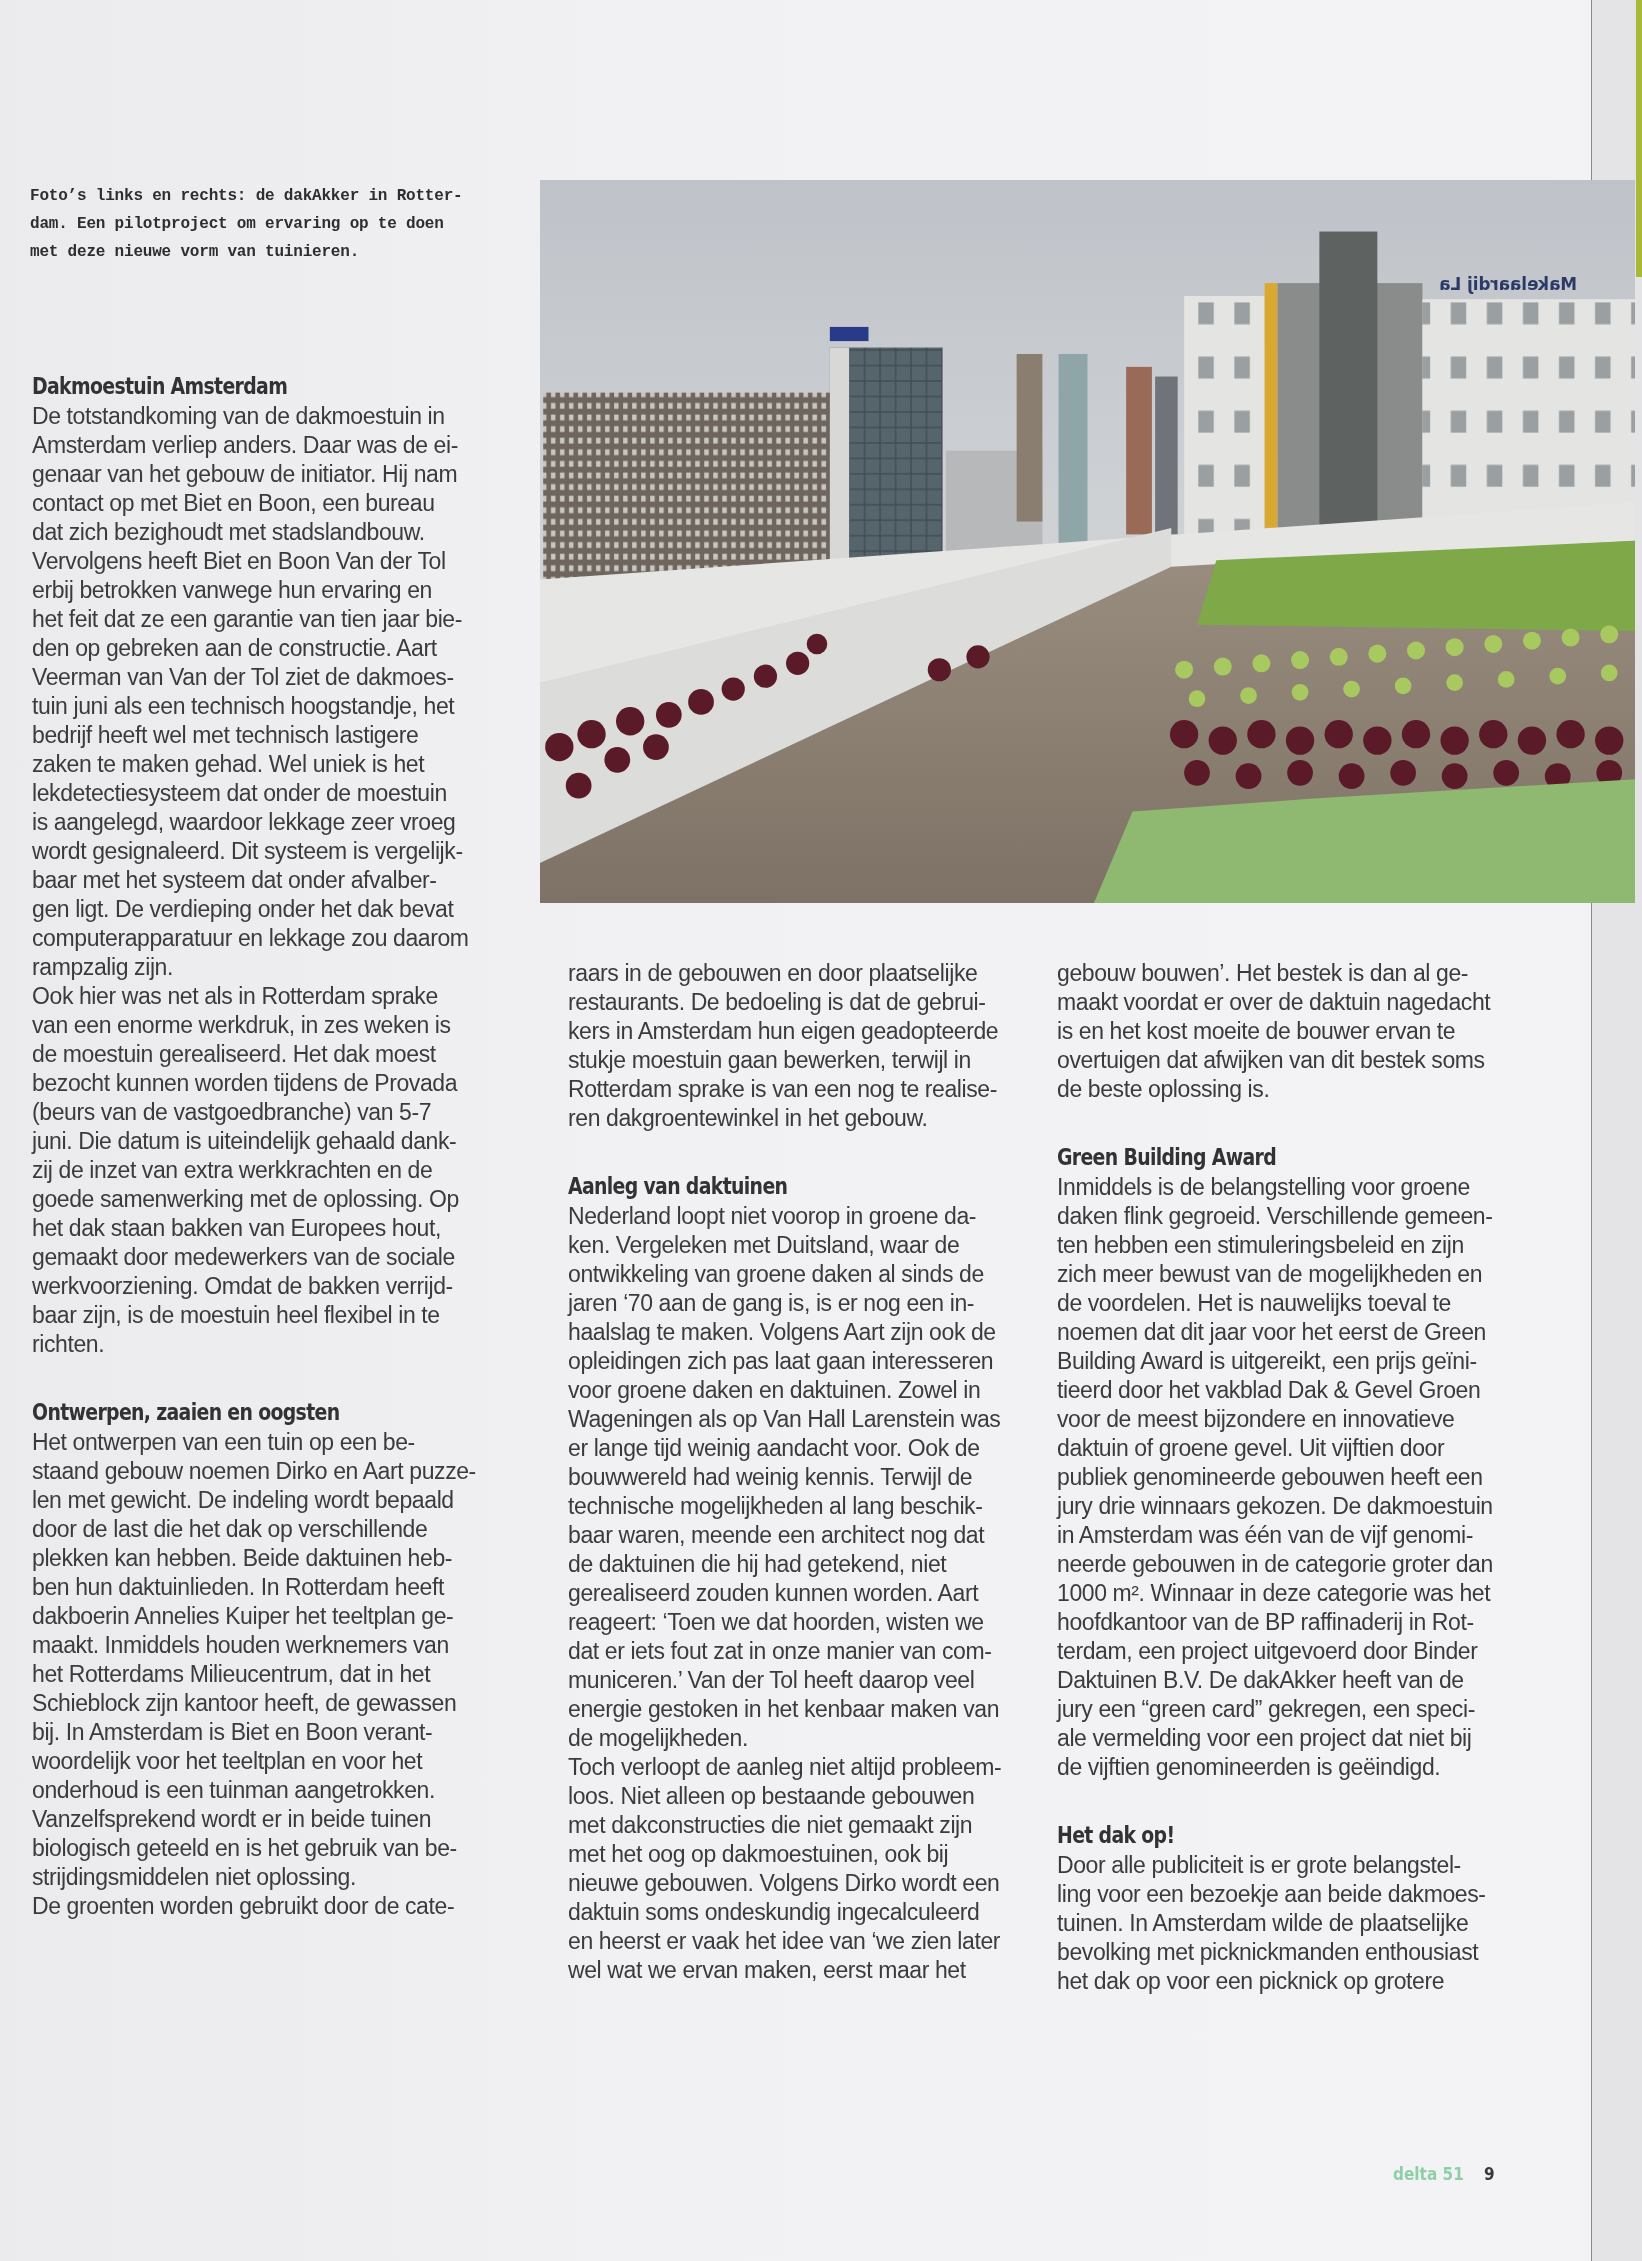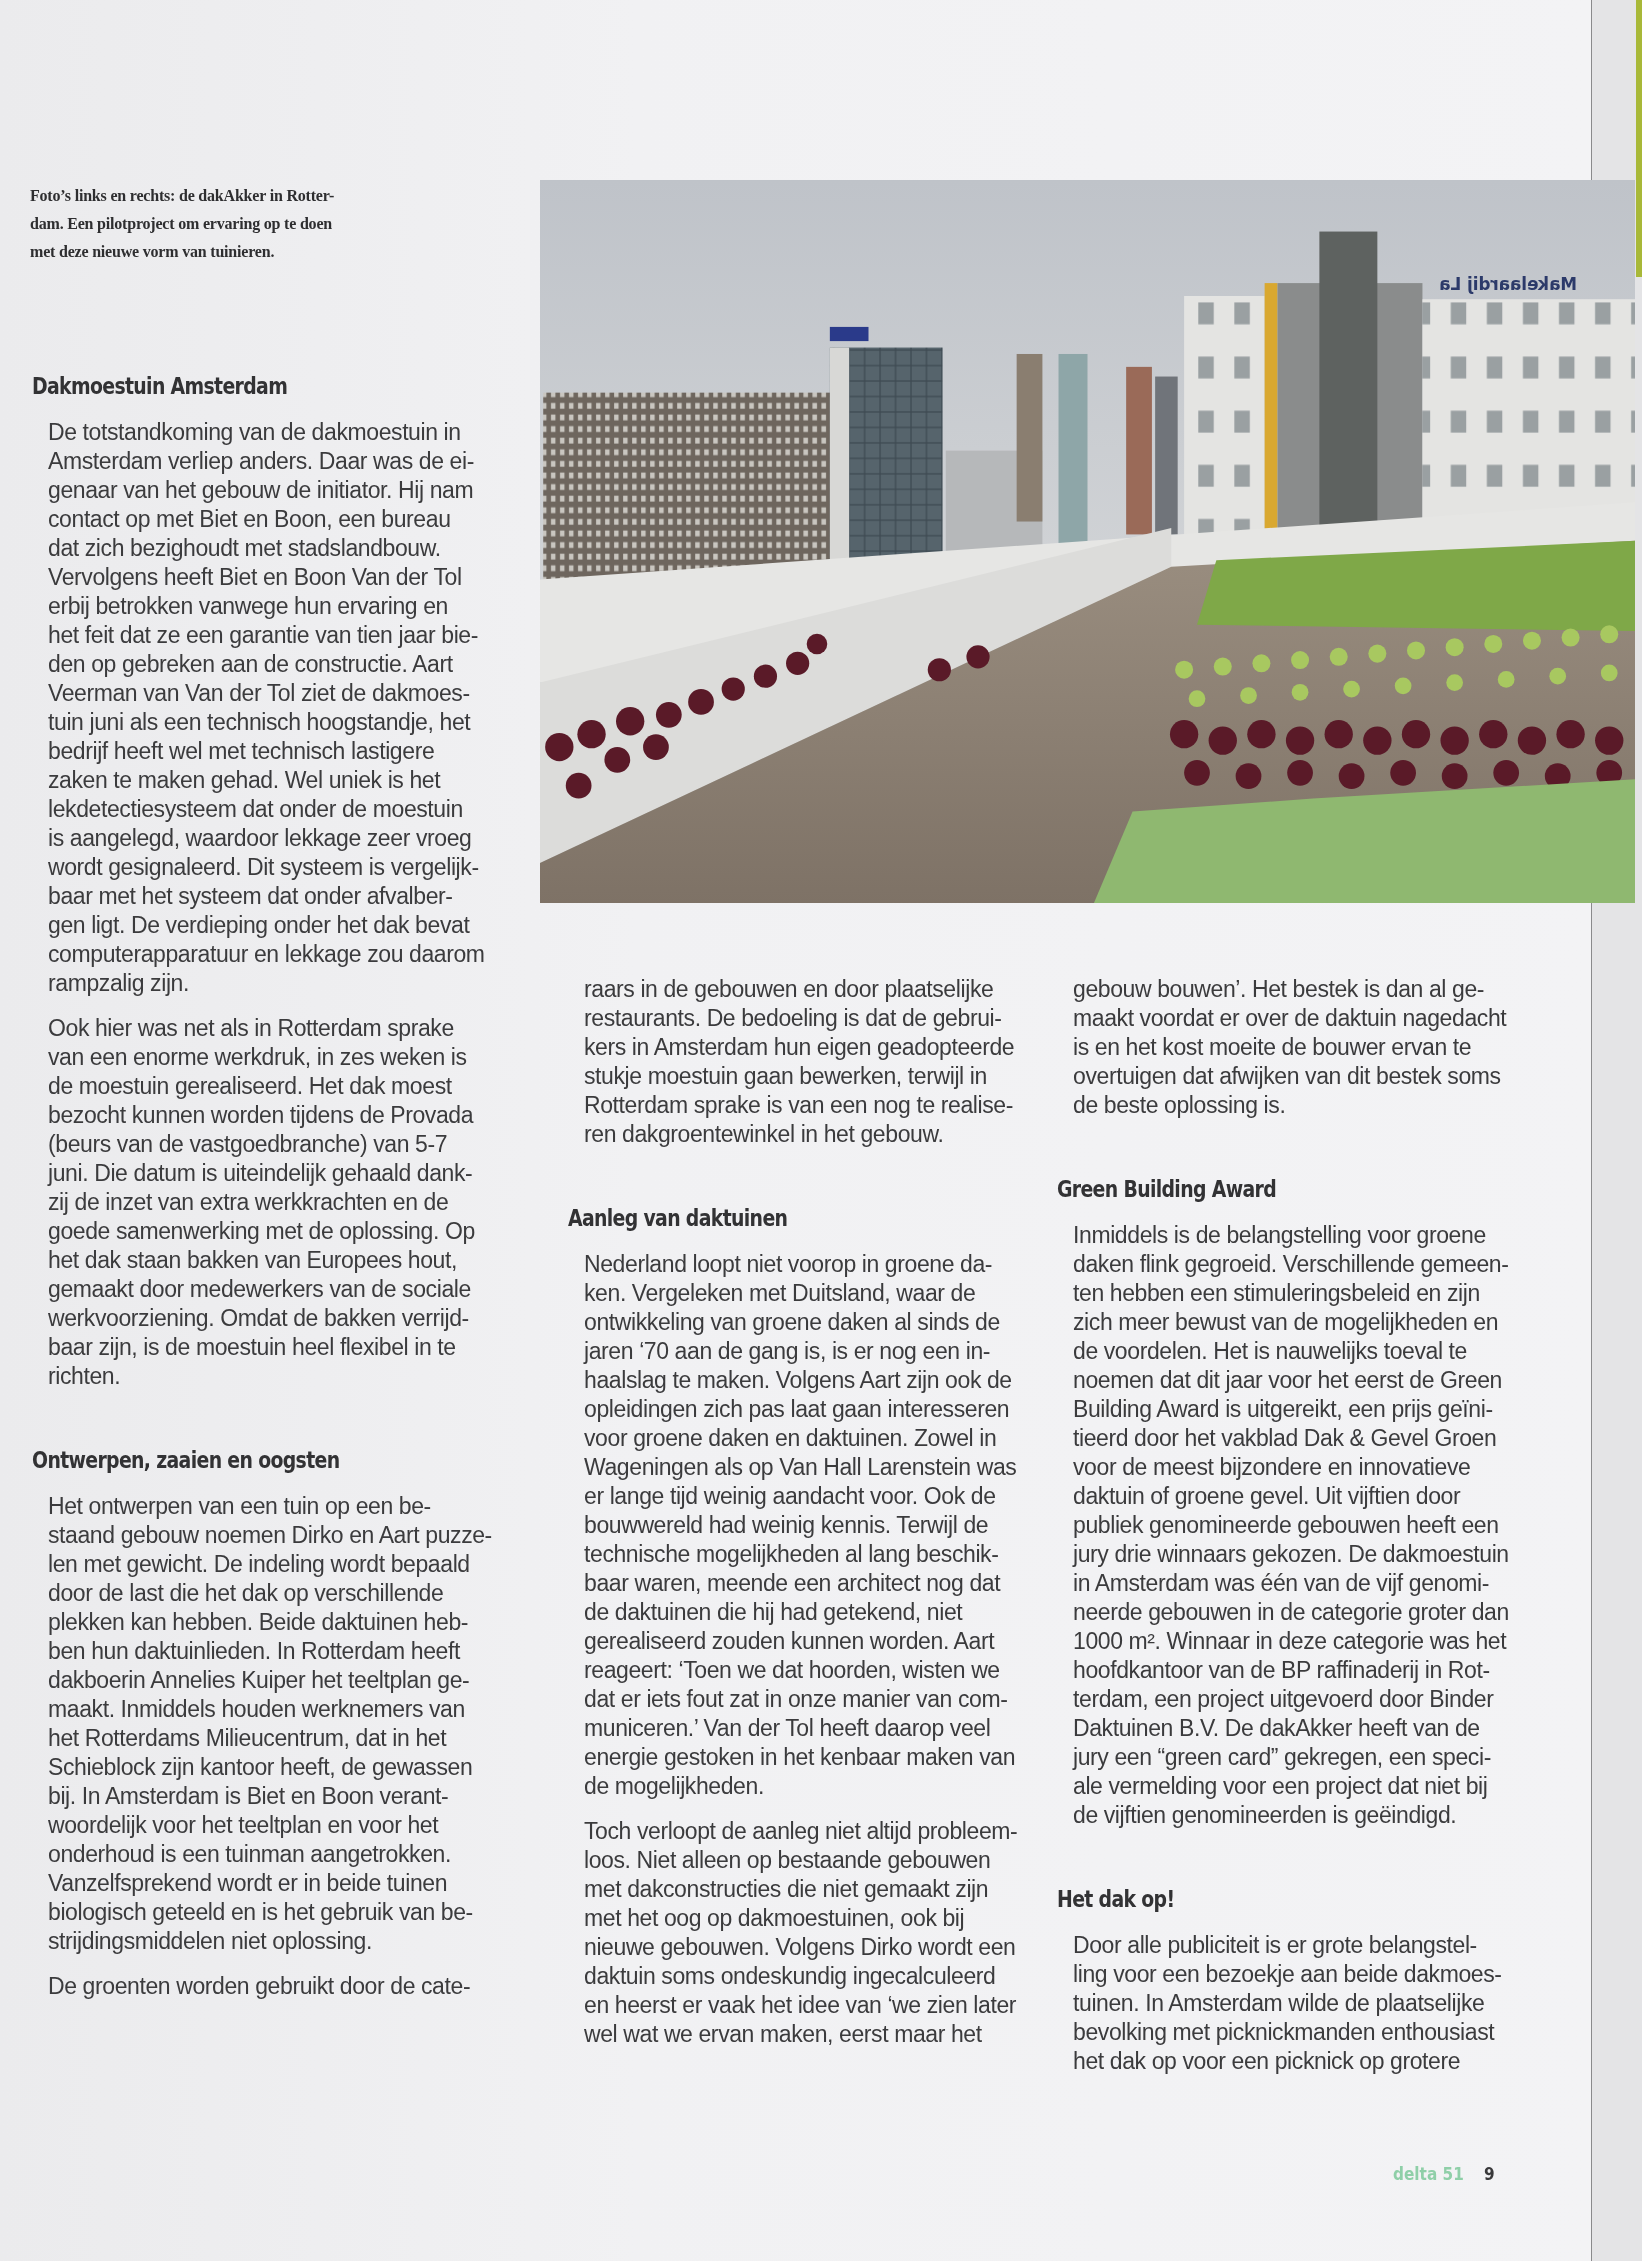--- a/index.html
+++ b/index.html
@@ -18,37 +18,37 @@
     background: #e4e4e6;
     border-left: 1.9px solid #8a8a8c;
   }
   .edge-green {
     position: absolute; left: 1636px; top: 0; width: 6.4px; height: 277px;
     background: #a8b838;
   }
 
   .caption {
     position: absolute; left: 30px; top: 182px; width: 490px;
-    font-family: Liberation Serif, serif; font-weight: bold;
+    font-family: Liberation Mono, monospace; font-weight: bold;
     font-size: 16px; line-height: 28px; color: #2e2e30;
     letter-spacing: -0.2px;
   }
 
   .photo {
     position: absolute; left: 540px; top: 180px; width: 1095px; height: 723px;
     overflow: hidden; background: #c9c9c6;
   }
   .photo svg { display: block; width: 100%; height: 100%; }
 
   .col {
     position: absolute; width: 477px;
     font-size: 23px; line-height: 29px; color: #3b3b3d;
     letter-spacing: -0.4px;
   }
-  .col p { margin: 16px; }
+  .col p { margin: 0; }
   .col h2 {
     margin: 0; font-family: "DejaVu Sans", sans-serif; font-weight: bold;
     font-size: 23px; line-height: 32px; color: #323234;
     letter-spacing: -0.8px; transform: scaleX(0.82); transform-origin: left center;
     white-space: nowrap;
   }
   .line { display: block; white-space: nowrap; }
 
   #col1 { left: 32px; top: 370px; }
   #col1 .gap { height: 37px; }

